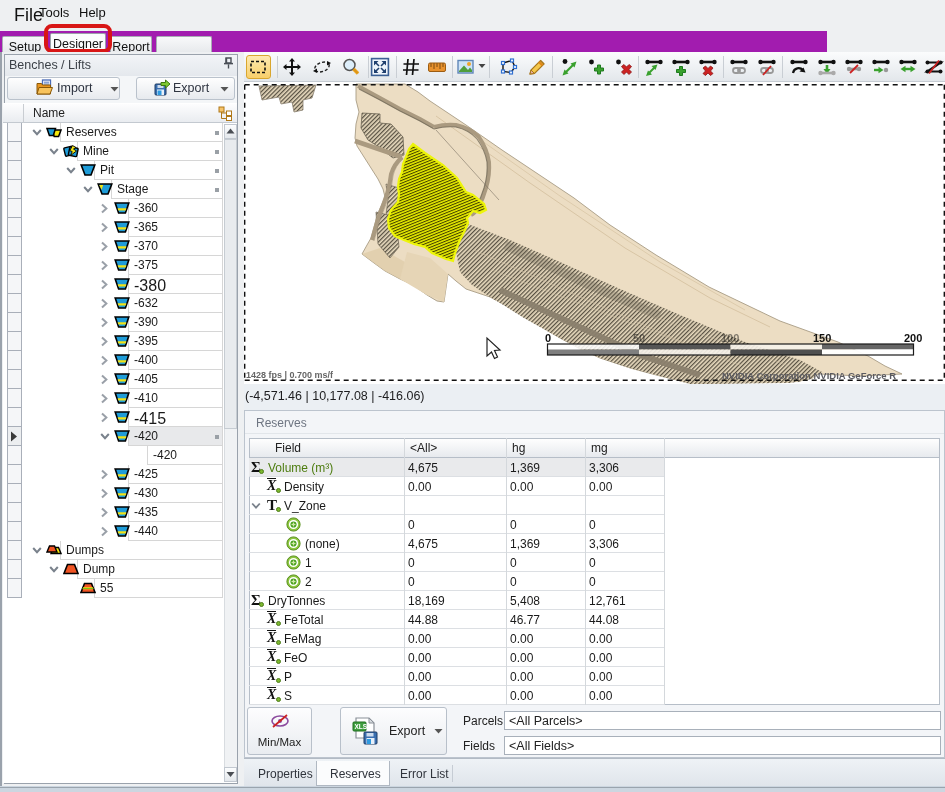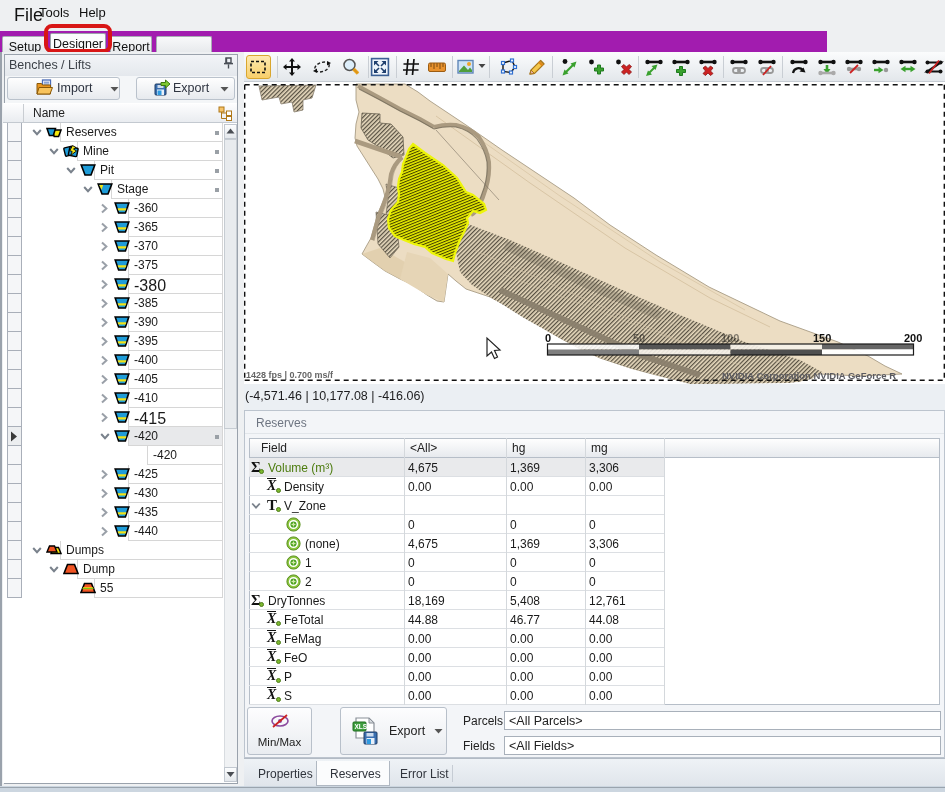--- a/index.html
+++ b/index.html
@@ -176,21 +176,21 @@
   </svg>
 <div style="position:absolute;left:134px;top:277px;font-size:16px;color:#1a1a1a">-380</div>
 <div style="position:absolute;left:128px;top:294px;width:95px;height:19px;background:#fff;border:1px solid #d6d6d6;border-top:none;box-sizing:border-box"></div>
 <svg style="position:absolute;left:100px;top:298px" width="9" height="11" viewBox="0 0 9 11">
     <path d="M2,1.4 L6.4,5.5 L2,9.6" fill="none" stroke="#9aa0a8" stroke-width="2"></path>
   </svg>
 <svg style="position:absolute;left:114px;top:295px" width="16" height="16" viewBox="0 0 16 16">
     <path d="M1.2,3 L14.8,3 L11.4,13 L4.6,13 Z" fill="#1e9cd8" stroke="#000" stroke-width="1.6"></path>
     <path d="M3.6,8.2 L12.4,8.2 L11.7,10.6 L4.4,10.6 Z" fill="#f2e313"></path>
   </svg>
-<div style="position:absolute;left:134px;top:296px;font-size:12px;color:#1a1a1a">-385</div>
+<div style="position:absolute;left:134px;top:296px;font-size:12px;color:#1a1a1a">-632</div>
 <div style="position:absolute;left:128px;top:313px;width:95px;height:19px;background:#fff;border:1px solid #d6d6d6;border-top:none;box-sizing:border-box"></div>
 <svg style="position:absolute;left:100px;top:317px" width="9" height="11" viewBox="0 0 9 11">
     <path d="M2,1.4 L6.4,5.5 L2,9.6" fill="none" stroke="#9aa0a8" stroke-width="2"></path>
   </svg>
 <svg style="position:absolute;left:114px;top:314px" width="16" height="16" viewBox="0 0 16 16">
     <path d="M1.2,3 L14.8,3 L11.4,13 L4.6,13 Z" fill="#1e9cd8" stroke="#000" stroke-width="1.6"></path>
     <path d="M3.6,8.2 L12.4,8.2 L11.7,10.6 L4.4,10.6 Z" fill="#f2e313"></path>
   </svg>
 <div style="position:absolute;left:134px;top:315px;font-size:12px;color:#1a1a1a">-390</div>
 <div style="position:absolute;left:128px;top:332px;width:95px;height:19px;background:#fff;border:1px solid #d6d6d6;border-top:none;box-sizing:border-box"></div>
@@ -569,21 +569,21 @@
 </g>
 </g>
 </svg>
 <div class="abs" style="left:244px;top:384px;width:701px;height:26px;background:#ebeff3"></div>
 <div class="abs" style="left:245px;top:389px;font-size:12.5px;color:#1c1c1e">(-4,571.46 | 10,177.08 | -416.06)</div>
 <div class="abs" style="left:244px;top:410px;width:701px;height:348px;background:#f3f5f8;border:1px solid #bcc4ce"></div>
 <div class="abs" style="left:256px;top:416px;font-size:12px;color:#6e7582">Reserves</div>
 <div class="abs" style="left:245px;top:433px;width:699px;height:1px;background:#e2e6ea"></div>
 <div class="abs" style="left:249px;top:438px;width:691px;height:267px;background:#fff;border:1px solid #b6bec8"></div>
 <div class="abs" style="left:250px;top:439px;width:689px;height:19px;background:linear-gradient(#fefefe,#e7eaee);border-bottom:1px solid #b6bec8"></div>
-<div class="abs" style="left:261px;top:441px;font-size:12px;color:#222">Field</div>
+<div class="abs" style="left:275px;top:441px;font-size:12px;color:#222">Field</div>
 <div class="abs" style="left:410px;top:441px;font-size:12px;color:#222">&lt;All&gt;</div>
 <div class="abs" style="left:512px;top:441px;font-size:12px;color:#222">hg</div>
 <div class="abs" style="left:591px;top:441px;font-size:12px;color:#222">mg</div>
 <div class="abs" style="left:403.5px;top:439px;width:1px;height:19px;background:#b9c1ca"></div>
 <div class="abs" style="left:505.5px;top:439px;width:1px;height:19px;background:#b9c1ca"></div>
 <div class="abs" style="left:584.5px;top:439px;width:1px;height:19px;background:#b9c1ca"></div>
 <div class="abs" style="left:663.5px;top:439px;width:1px;height:19px;background:#b9c1ca"></div>
 <div style="position:absolute;left:249px;top:458px;width:414.5px;height:19px;background:#e9eaec"></div>
 <div style="position:absolute;left:249px;top:476px;width:414.5px;height:1px;background:#dcdfe3"></div>
 <div style="position:absolute;left:251px;top:459px;font-family:'Liberation Serif',serif;font-weight:bold;font-size:15px;color:#111">Σ</div>

